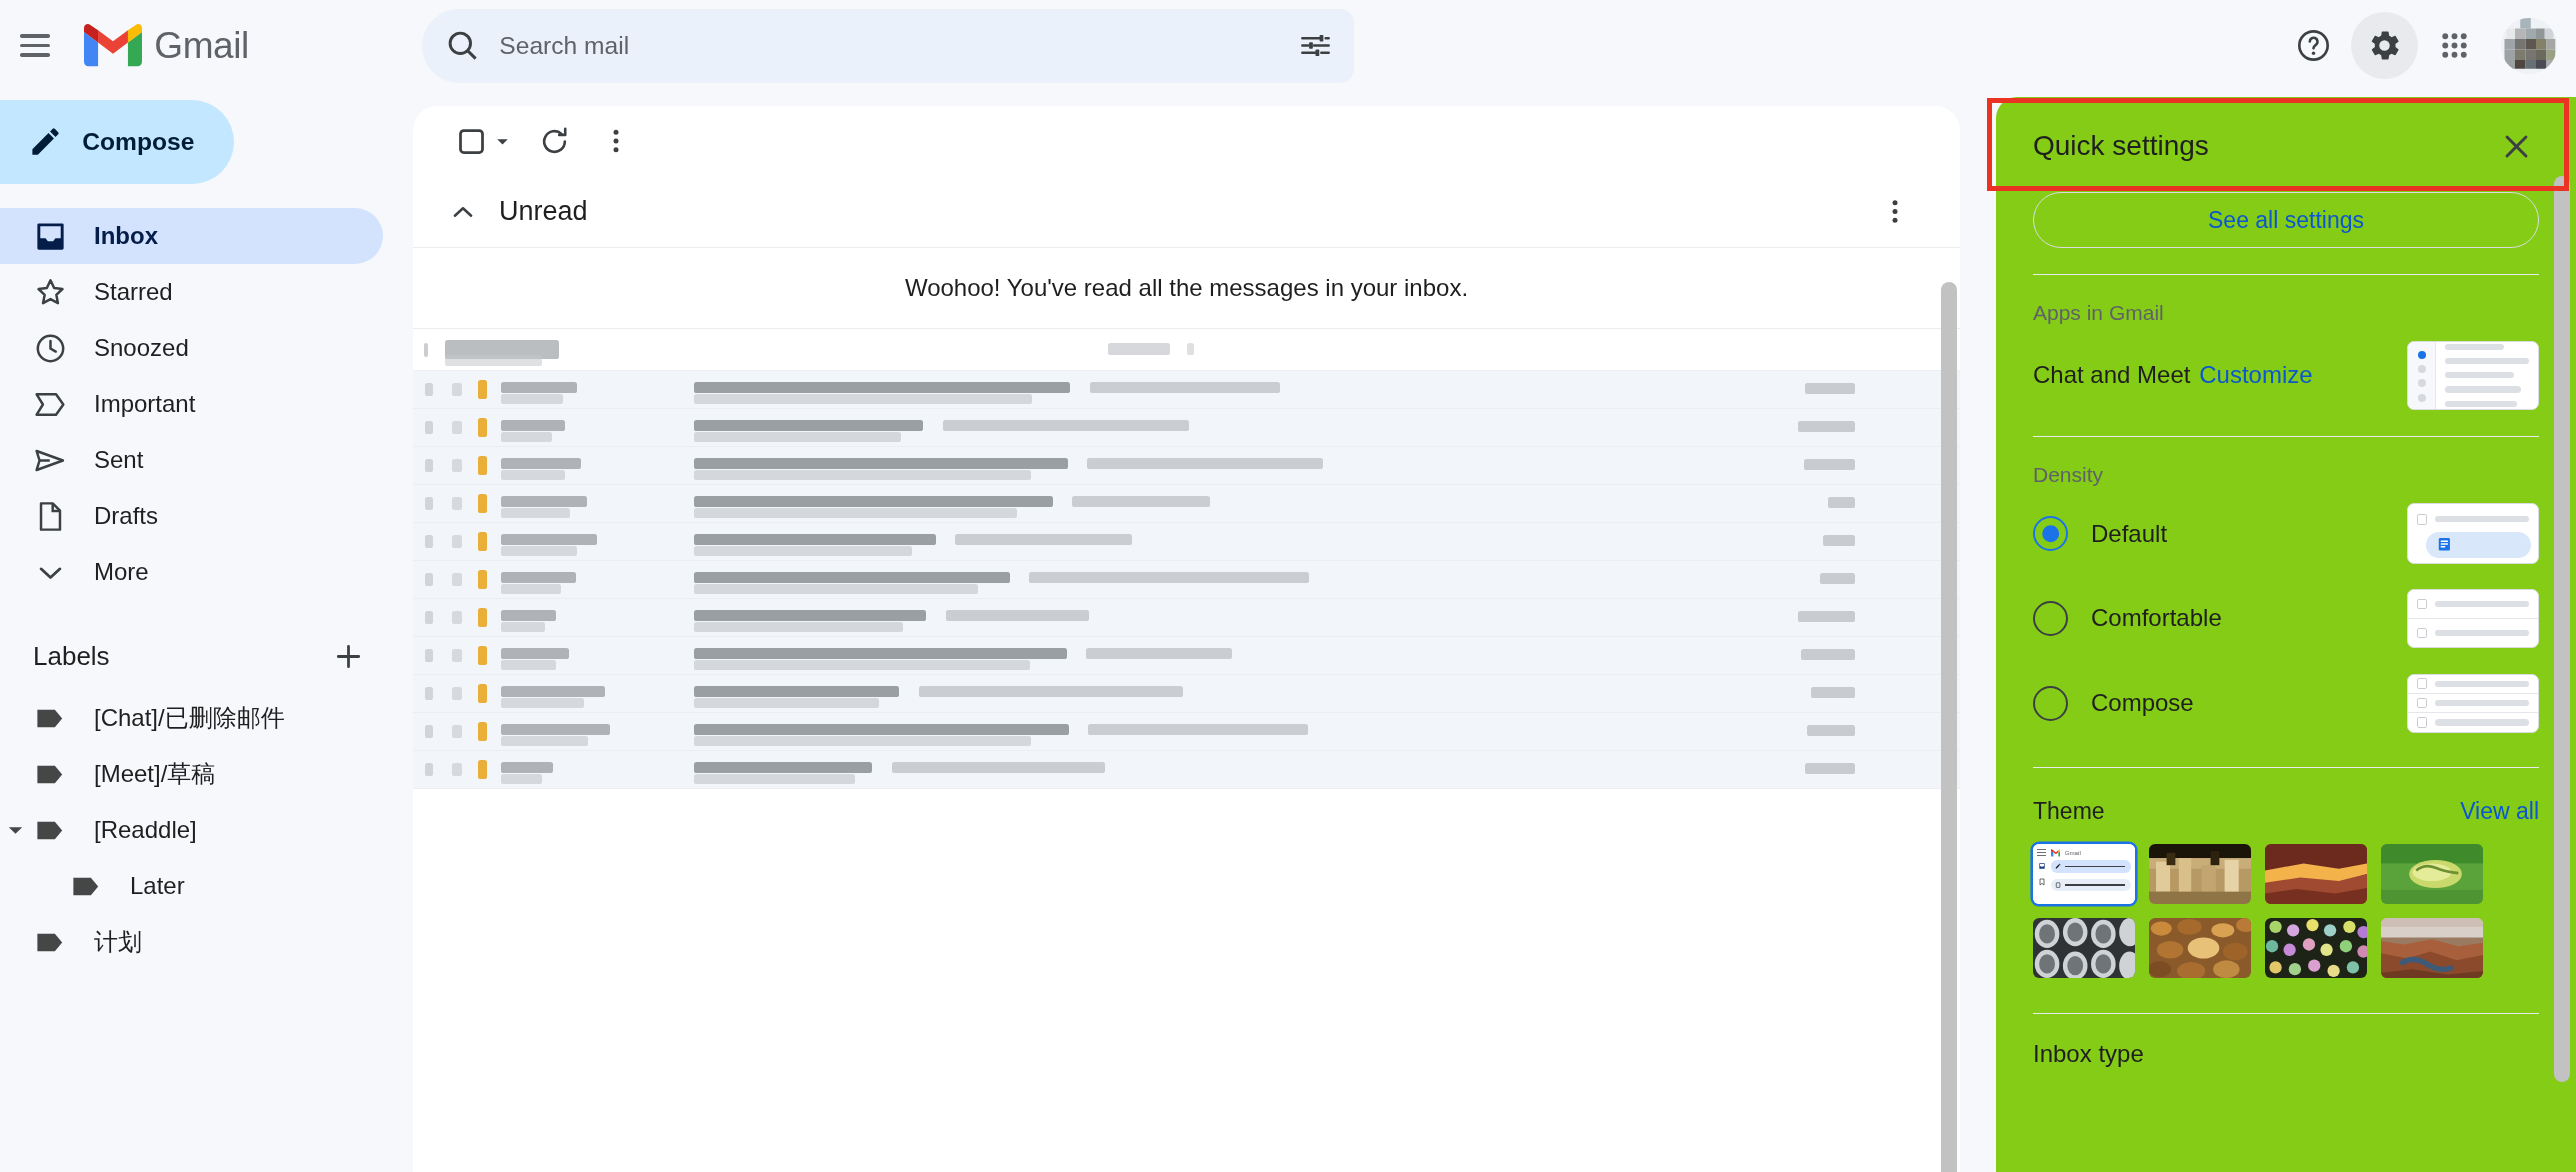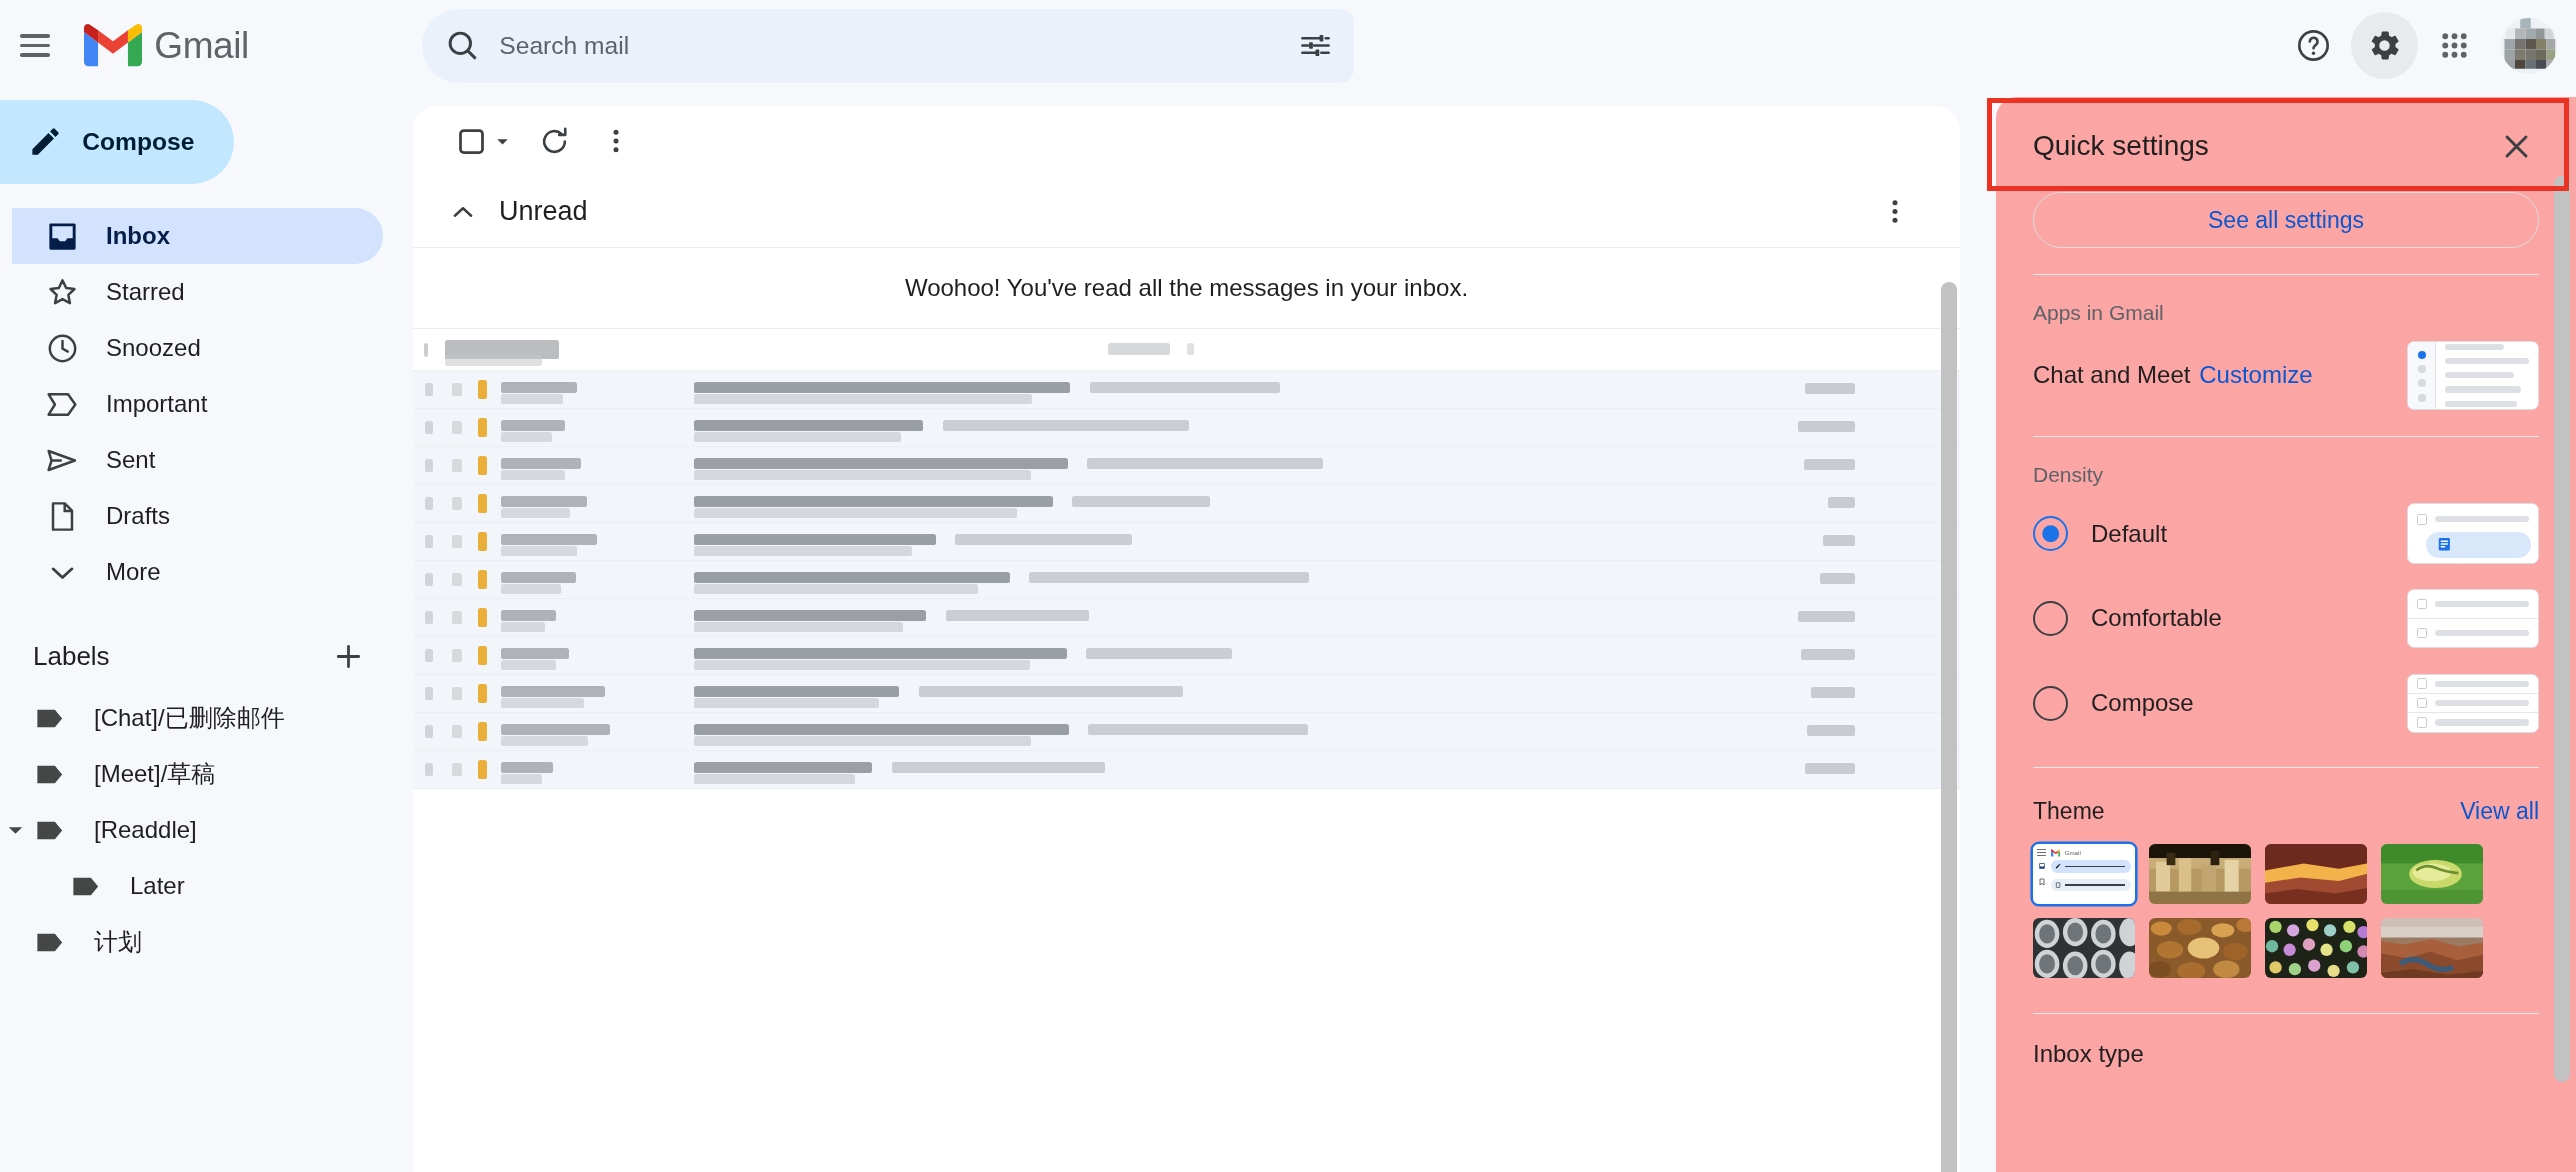--- a/index.html
+++ b/index.html
@@ -61,21 +61,21 @@
   .sidebar {
     position: absolute; left: 0; top: 91px; width: 413px; bottom: 0;
     background: #f6f8fc; overflow: hidden; padding-top: 8.8px;
   }
   .compose {
     display: flex; align-items: center; gap: 19.3px;
     height: 84px; width: 234px; margin-left: 0; padding-left: 28px;
     background: #c2e7ff; border-radius: 0 42px 42px 0; cursor: pointer;
   }
   .compose-label { font-size: 24.6px; color: #001d35; font-weight: bold; }
-  .nav { margin-top: 24.6px; padding-left: 12px; }
+  .nav { margin-top: 24.6px; }
   .nav-item {
     display: flex; align-items: center; gap: 26px;
     height: 56px; padding-left: 33px; border-radius: 0 42px 42px 0;
     margin-right: 30px; cursor: pointer; color: #1f1f1f;
   }
   .nav-item .label { font-size: 24px; }
   .nav-item.selected { background: #d3e2fd; }
   .nav-item.selected .label { color: #041e49; font-weight: bold; }
   .nav-icn { width: 35px; height: 35px; flex: none; display:flex; align-items:center; justify-content:center;}
 
@@ -126,21 +126,21 @@
   .blur-chunk { position: absolute; border-radius: 2.6px; }
 
   .list-scrollbar {
     position: absolute; right: 3.5px; top: 176px; width: 16px; height: 923px;
     background: #c2c2c2; border-radius: 8px; cursor: pointer;
   }
 
   
   .qs-panel {
     position: absolute; right: 0; top: 97px; width: 580px; bottom: 0;
-    background: #fca5a5; border-radius: 21px 0 0 0; overflow: hidden;
+    background: #84cc16; border-radius: 21px 0 0 0; overflow: hidden;
   }
   .qs-highlight {
     position: absolute; right: 7px; top: 98px; width: 582px; height: 93px;
     border: 5.3px solid #ea3323; box-sizing: border-box; pointer-events: none; z-index: 40;
   }
   .qs-header {
     display: flex; align-items: center; justify-content: space-between;
     padding: 26px 37px 0 37px;
   }
   .qs-title { font-size: 28px; color: #1f1f1f; }

